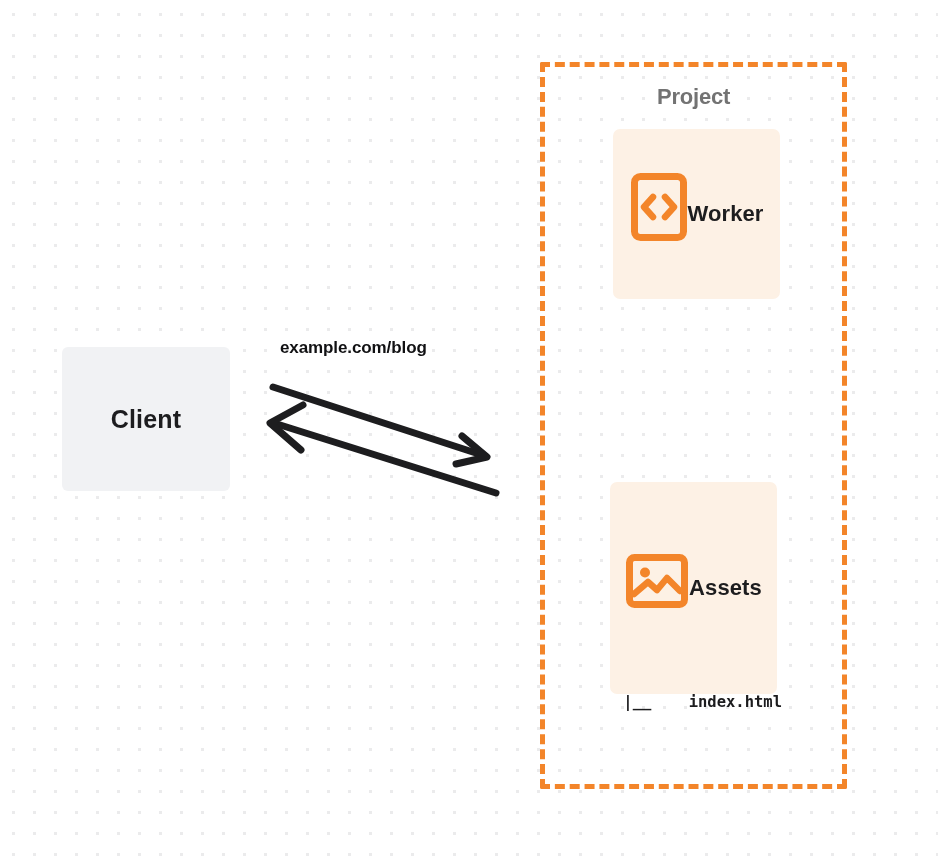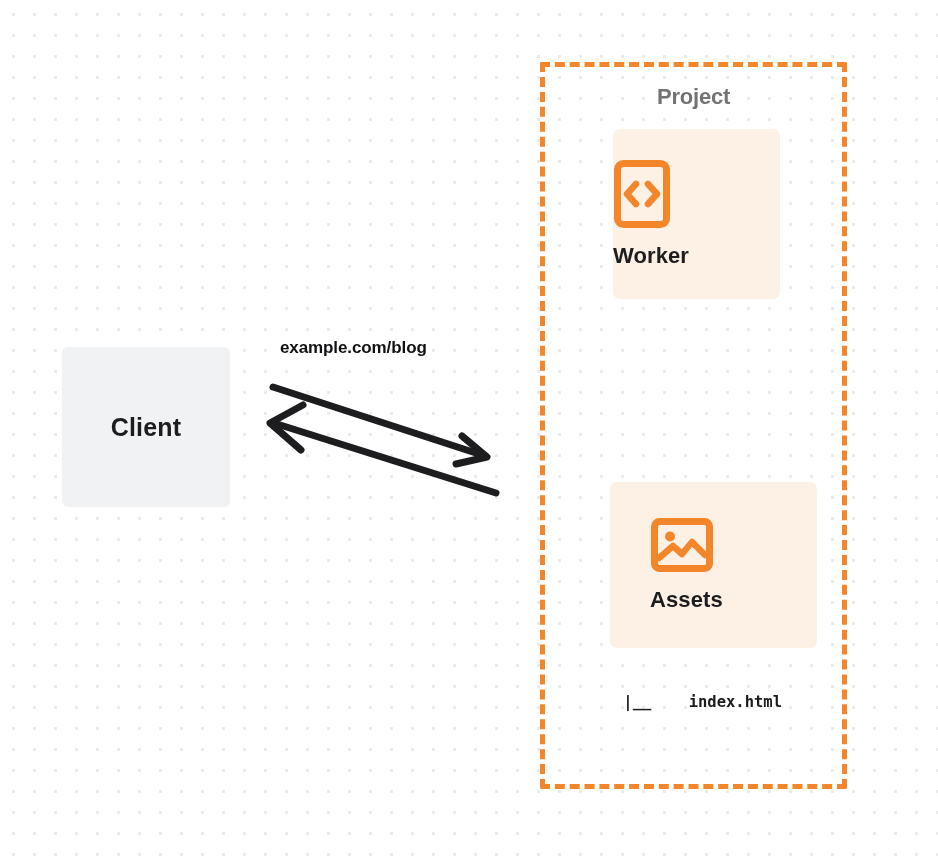--- a/index.html
+++ b/index.html
@@ -23,21 +23,21 @@
     background-size: 21px 21px;
     background-position: 3px 4px;
   }
 
   
   .client-node {
     position: absolute;
     left: 62px;
     top: 347px;
     width: 168px;
-    height: 160px;
+    height: 144px;
     background: #f1f2f4;
     border-radius: 6px;
     display: flex;
     align-items: center;
     justify-content: center;
   }
   .client-label {
     font-size: 25px;
     font-weight: bold;
     color: #1d1d1f;
@@ -91,35 +91,35 @@
     background: #ffffff;
     padding: 0 5px;
   }
 
   
   .service-card {
     position: absolute;
     background: #fdf1e5;
     border-radius: 7px;
     display: flex;
-    flex-direction: column;
+    flex-direction: row;
+    align-items: center;
     justify-content: center;
   }
   .card-worker {
     left: 613px;
     top: 129px;
     width: 167px;
     height: 170px;
   }
   .card-assets {
     left: 610px;
     top: 482px;
     width: 167px;
-    height: 166px;
-    padding-left: 40px;
+    height: 212px;
   }
   .card-icon {
     display: block;
     margin-bottom: 14px;
   }
   .card-label {
     font-size: 22px;
     font-weight: bold;
     color: #1d1d1f;
     letter-spacing: 0.1px;

